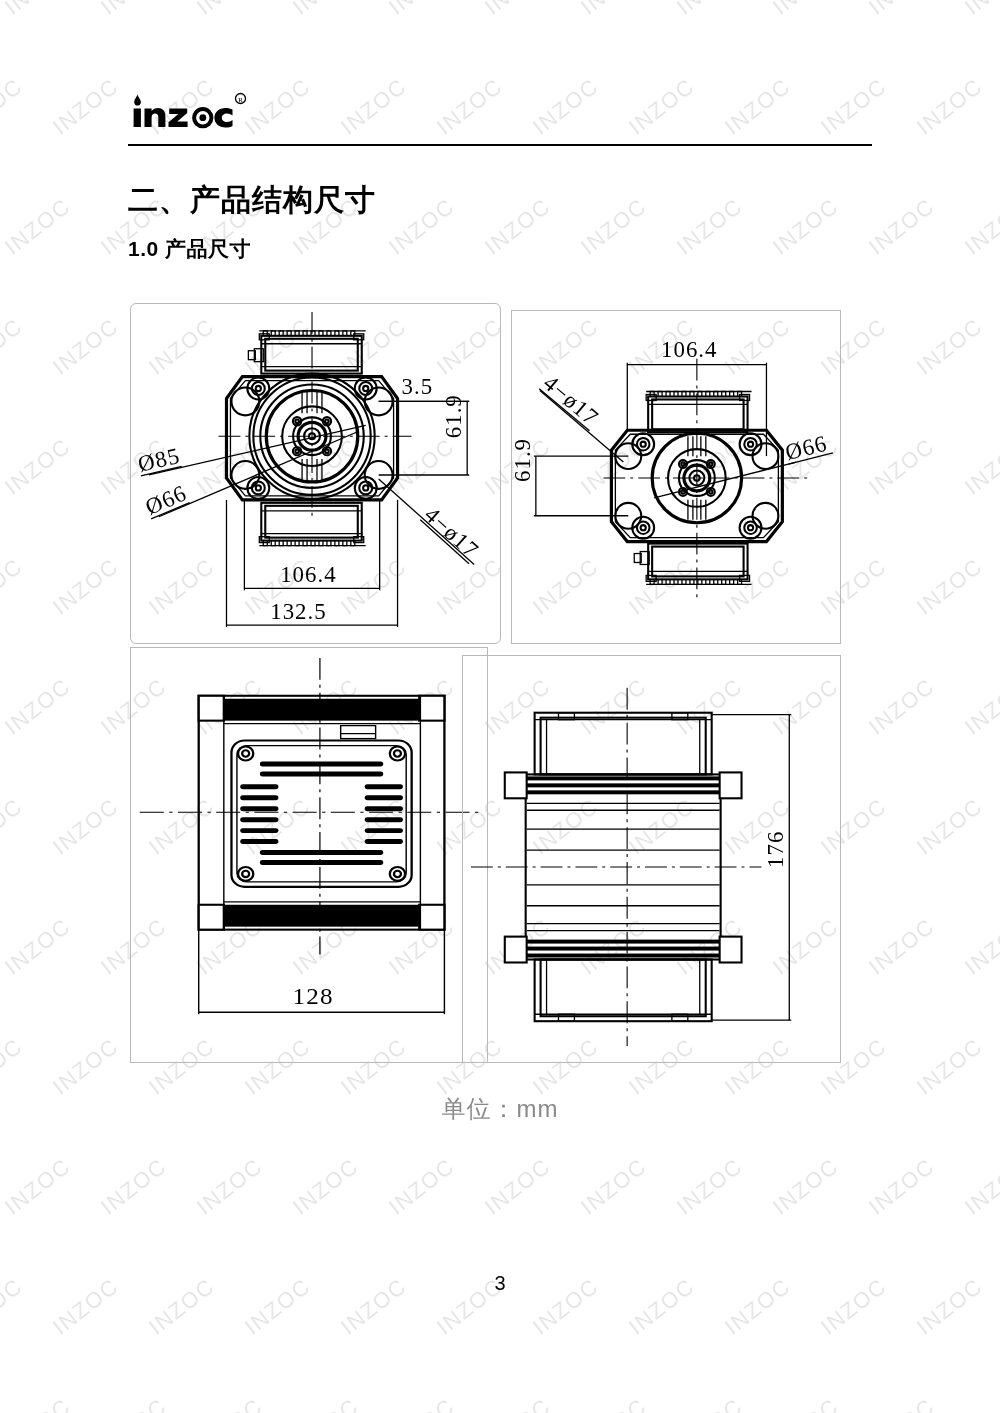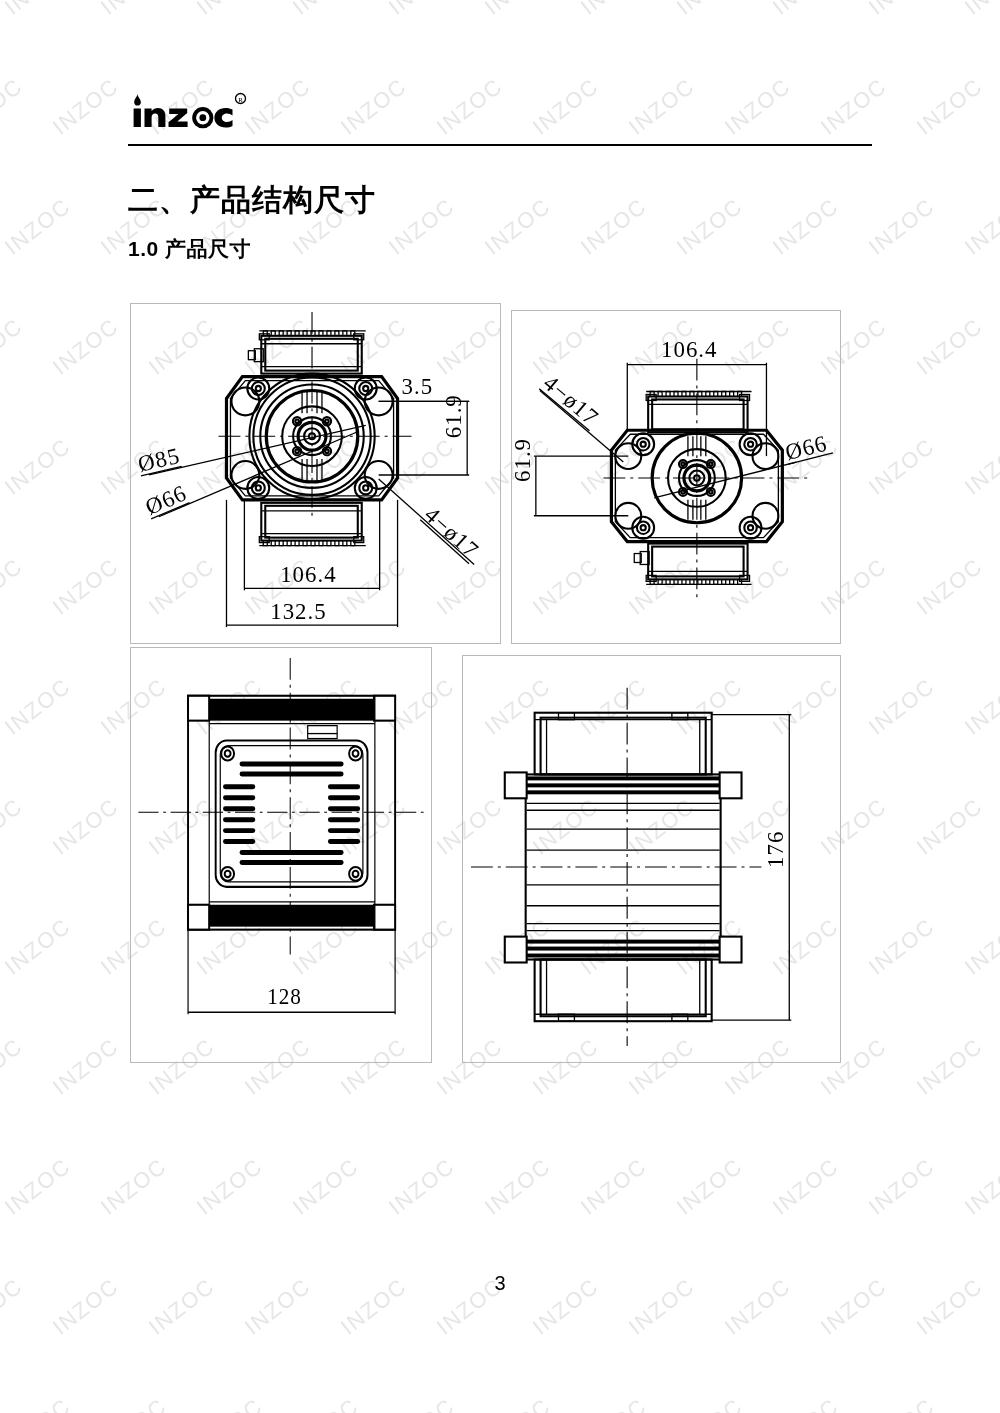--- a/index.html
+++ b/index.html
@@ -28,23 +28,23 @@
     border-top:2.2px solid #000;}
 
   
   #section-heading{position:absolute;left:128px;top:180px;font-size:30px;
     font-weight:bold;letter-spacing:1px;}
   #sub-heading{position:absolute;left:128px;top:235px;font-size:21px;
     font-weight:bold;letter-spacing:0.5px;}
 
   
   .panel{position:absolute;border:1px solid #b9b9b9;background:transparent;box-sizing:border-box;}
-  #panel-front {left:130px;top:303px;width:371px;height:341px;}
+  #panel-front {left:130px;top:303px;width:371px;height:341px;border-radius:6px;}
   #panel-rear  {left:511px;top:310px;width:330px;height:334px;}
-  #panel-top   {left:130px;top:647px;width:302px;height:416px;}
+  #panel-top   {left:130px;top:647px;width:358px;height:416px;}
   #panel-side  {left:462px;top:655px;width:379px;height:408px;}
   .panel svg{display:block;width:100%;height:100%;}
 
   
   #unit-label{position:absolute;left:0;top:1093px;width:1000px;text-align:center;
     font-size:24px;color:#8a8a8a;letter-spacing:1px;}
   #note-text{position:absolute;left:128px;top:1152px;font-size:23px;color:#000;
     letter-spacing:0.5px;}
   #page-number{position:absolute;left:0;top:1272px;width:1000px;text-align:center;
     font-size:20px;color:#000;}
@@ -649,17 +649,18 @@
         <line x1="64" y1="276" x2="258" y2="276"></line>
       </g>
 
       <line class="dim" x1="250" y1="59" x2="330" y2="59"></line>
       <line class="dim" x1="250" y1="366" x2="330" y2="366"></line>
       <line class="dim" x1="328" y1="59" x2="328" y2="366"></line>
       <text class="dimtxt" x="322" y="213" transform="rotate(-90 322 213)">176</text>
     </svg>
   </div>
 
+  <div id="unit-label">单位：mm</div>
 
 
   <div id="page-number">3</div>
 
 </div>
 
 </body></html>

